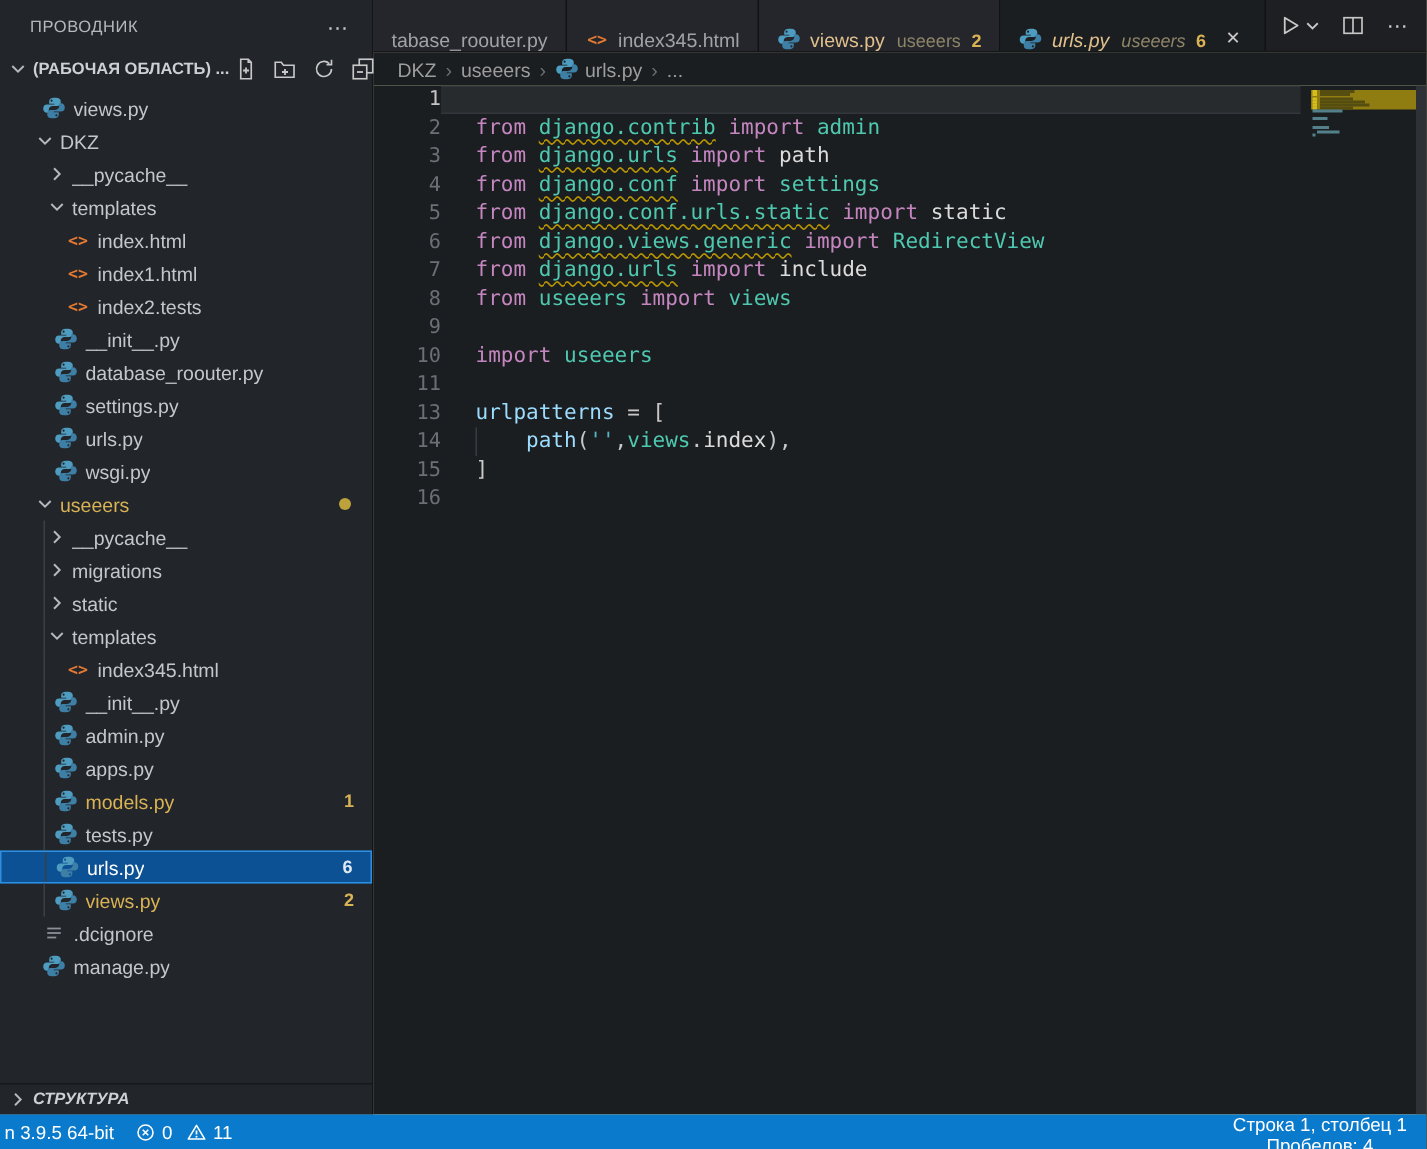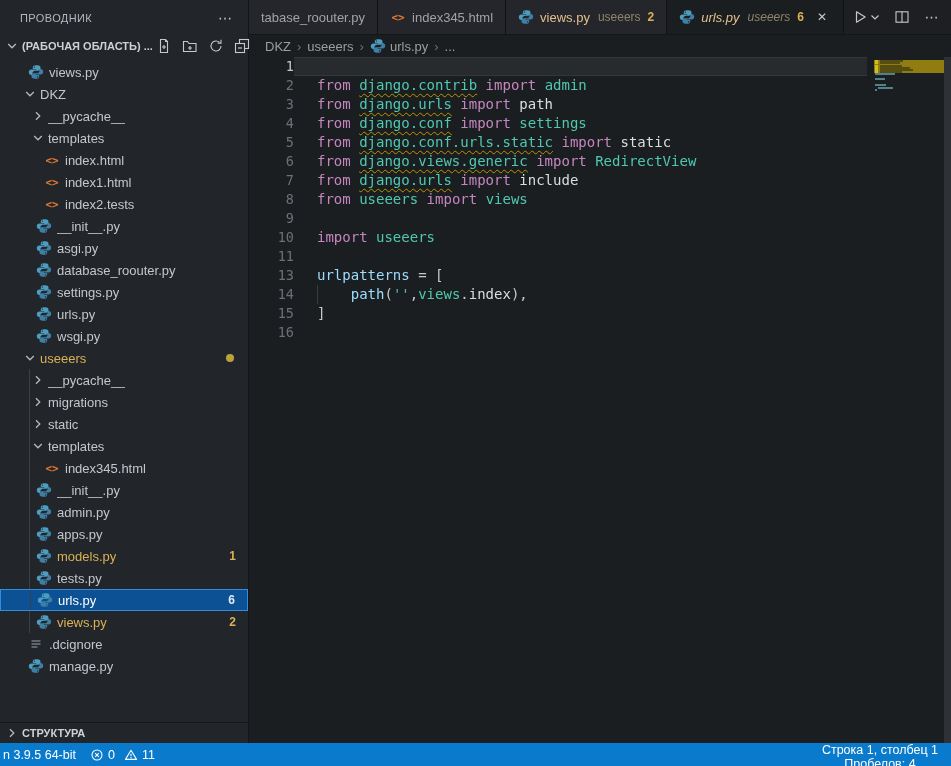--- a/index.html
+++ b/index.html
@@ -31,26 +31,26 @@
   .row .lbl { overflow:hidden; text-overflow:ellipsis; }
   .row.warn .lbl { color:#d9b254; }
   .row.sel { background:#0b5194; border:1px solid #2f8fdd; color:#fff; }
   .row.sel .lbl { color:#fff; }
   .row .badge { position:absolute; right:12px; font-size:12px; font-weight:bold; color:#d9b254; }
   .row.sel .badge { color:#dfeaf5; }
   .row .dot { position:absolute; right:14px; width:8px; height:8px; border-radius:50%; background:#bda23c; }
   .row.guide::before { content:""; position:absolute; left:29px; top:0; bottom:0;
                        border-left:1px solid #3c4046; }
   .outline { position:absolute; left:0; right:0; bottom:0; height:21px; background:#22252a;
-             border-top:1px solid #15171a; display:flex; align-items:center; padding-left:4px; }
+             border-top:1px solid #15171a; display:flex; align-items:center; padding-left:4px;font-style:italic; }
   .outline .lbl { font-size:11px; font-weight:bold; color:#cdd1d6; margin-left:2px; }
 
   
   .tabbar { height:35px; background:#1d1f23; display:flex; align-items:stretch; border-bottom:1px solid #141619; }
-  .tab { display:flex; align-items:center; padding:0 12px; background:#24262b; border-right:1px solid #101214;
+  .tab { display:flex; align-items:flex-end; padding:0 12px; background:#24262b; border-right:1px solid #101214;
          font-size:13px; color:#9fa3a8; cursor:pointer; white-space:nowrap; }
   .tab .fic { width:16px; height:16px; margin-right:6px; display:flex; align-items:center; justify-content:center; }
   .tab.active { background:#1b1e21; }
   .tab .name.warn { color:#e2c08d; }
   .tab.active .name { font-style:italic; }
   .tab.active .desc { font-style:italic; }
   .tab .desc { margin-left:8px; font-size:12px; color:#8e8468; }
   .tab .tbadge { margin-left:7px; font-size:12px; font-weight:bold; color:#d9b254; font-style:inherit; }
   .tab .close { margin-left:9px; color:#c8c8c8; font-size:12px; width:18px; height:18px;
                 display:flex; align-items:center; justify-content:center; border-radius:4px; }
@@ -200,29 +200,20 @@
             <span class="lbl">index2.tests</span>
           </div>
           <div class="row" style="padding-left: 36px;">
             <span class="fic">
               <svg width="16" height="16" viewBox="0 0 16 16">
                 <path fill="#4e9cc0" d="M7.9 1.2c-2 0-3.1.9-3.1 2.3v1.6h3.4v.5H3.3C1.8 5.6.8 6.7.8 8.3s1 2.8 2.5 2.8h1.2V9.3C4.5 7.8 5.7 6.7 7.2 6.7h3c1.3 0 2.3-1 2.3-2.3v-1c0-1.3-1.3-2.2-3-2.2H7.9zM6.4 2.4a.7.7 0 1 1 0 1.4.7.7 0 0 1 0-1.4z"></path>
                 <path fill="#3e7fa6" d="M8.1 14.8c2 0 3.1-.9 3.1-2.3v-1.6H7.8v-.5h4.9c1.5 0 2.5-1.1 2.5-2.7s-1-2.8-2.5-2.8h-1.2v1.8c0 1.5-1.2 2.6-2.7 2.6h-3c-1.3 0-2.3 1-2.3 2.3v1c0 1.3 1.3 2.2 3 2.2h1.6zm1.5-1.2a.7.7 0 1 1 0-1.4.7.7 0 0 1 0 1.4z"></path>
               </svg>
             </span>
             <span class="lbl">__init__.py</span>
-          </div>
-          <div class="row" style="padding-left: 36px;">
-            <span class="fic">
-              <svg width="16" height="16" viewBox="0 0 16 16">
-                <path fill="#4e9cc0" d="M7.9 1.2c-2 0-3.1.9-3.1 2.3v1.6h3.4v.5H3.3C1.8 5.6.8 6.7.8 8.3s1 2.8 2.5 2.8h1.2V9.3C4.5 7.8 5.7 6.7 7.2 6.7h3c1.3 0 2.3-1 2.3-2.3v-1c0-1.3-1.3-2.2-3-2.2H7.9zM6.4 2.4a.7.7 0 1 1 0 1.4.7.7 0 0 1 0-1.4z"></path>
-                <path fill="#3e7fa6" d="M8.1 14.8c2 0 3.1-.9 3.1-2.3v-1.6H7.8v-.5h4.9c1.5 0 2.5-1.1 2.5-2.7s-1-2.8-2.5-2.8h-1.2v1.8c0 1.5-1.2 2.6-2.7 2.6h-3c-1.3 0-2.3 1-2.3 2.3v1c0 1.3 1.3 2.2 3 2.2h1.6zm1.5-1.2a.7.7 0 1 1 0-1.4.7.7 0 0 1 0 1.4z"></path>
-              </svg>
-            </span>
-            <span class="lbl">asgi.py</span>
           </div>
           <div class="row" style="padding-left: 36px;">
             <span class="fic">
               <svg width="16" height="16" viewBox="0 0 16 16">
                 <path fill="#4e9cc0" d="M7.9 1.2c-2 0-3.1.9-3.1 2.3v1.6h3.4v.5H3.3C1.8 5.6.8 6.7.8 8.3s1 2.8 2.5 2.8h1.2V9.3C4.5 7.8 5.7 6.7 7.2 6.7h3c1.3 0 2.3-1 2.3-2.3v-1c0-1.3-1.3-2.2-3-2.2H7.9zM6.4 2.4a.7.7 0 1 1 0 1.4.7.7 0 0 1 0-1.4z"></path>
                 <path fill="#3e7fa6" d="M8.1 14.8c2 0 3.1-.9 3.1-2.3v-1.6H7.8v-.5h4.9c1.5 0 2.5-1.1 2.5-2.7s-1-2.8-2.5-2.8h-1.2v1.8c0 1.5-1.2 2.6-2.7 2.6h-3c-1.3 0-2.3 1-2.3 2.3v1c0 1.3 1.3 2.2 3 2.2h1.6zm1.5-1.2a.7.7 0 1 1 0-1.4.7.7 0 0 1 0 1.4z"></path>
               </svg>
             </span>
             <span class="lbl">database_roouter.py</span>
           </div>

